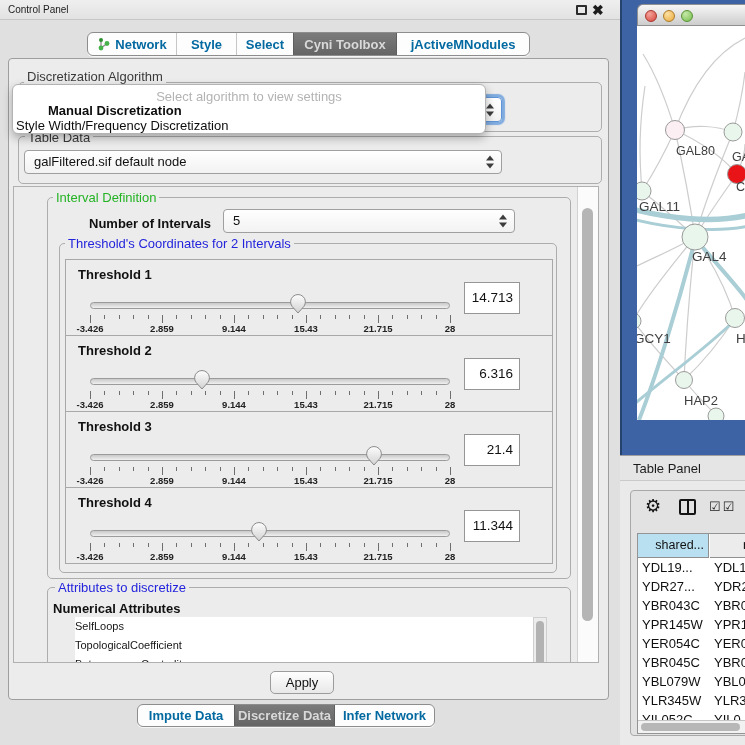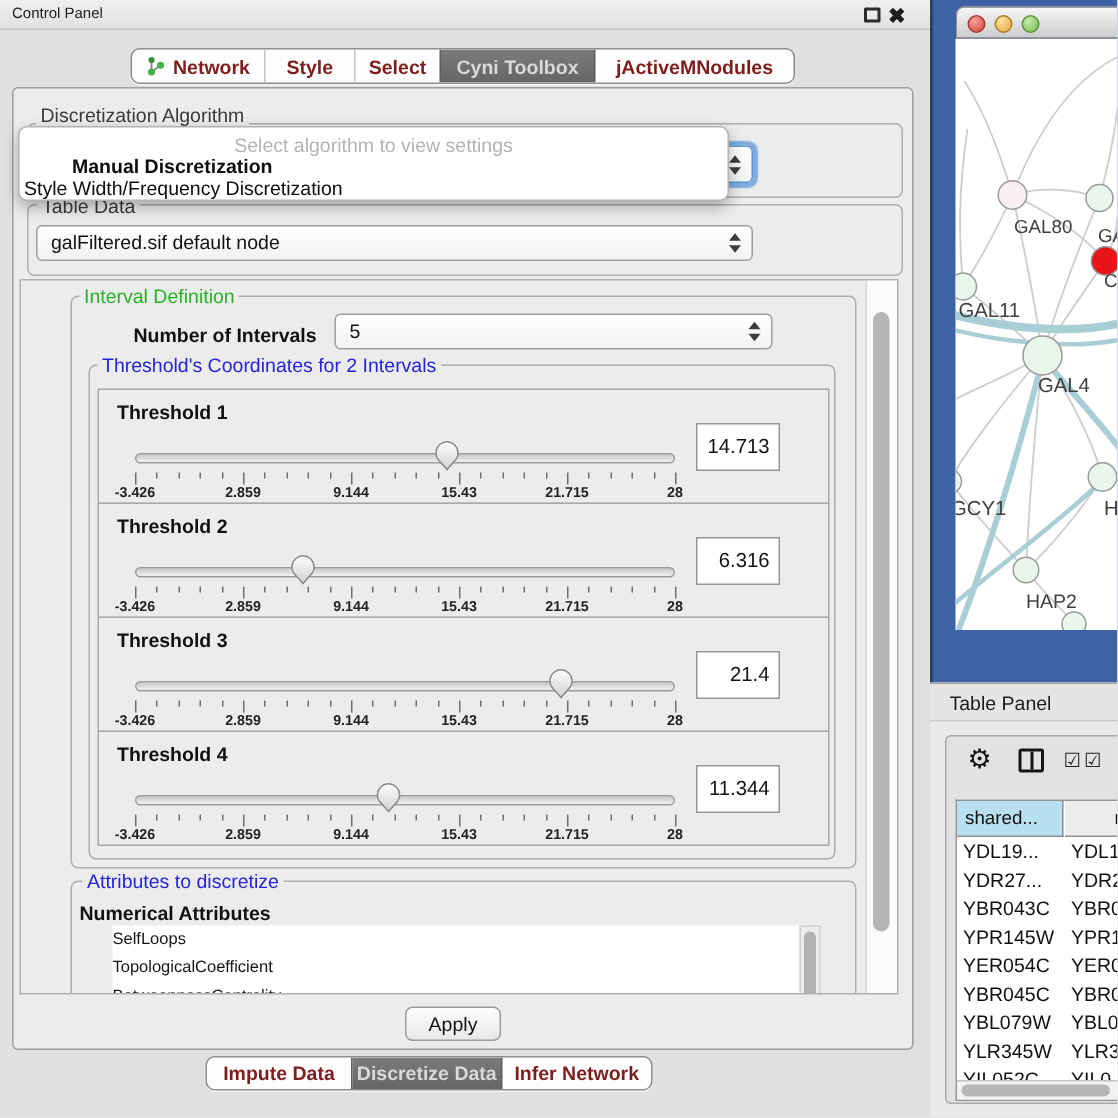--- a/index.html
+++ b/index.html
@@ -7,21 +7,21 @@
   #page { position:relative; width:745px; height:745px; overflow:hidden; background:#e0e0e0; }
   .abs { position:absolute; }
 
   
   #titlebar { left:0; top:0; width:620px; height:20px; background:linear-gradient(#efefef,#e2e2e2); border-bottom:1px solid #c6c6c6; }
   #titlebar .t { position:absolute; left:8px; top:0; line-height:20px; font-size:10px; color:#1c1c1c; }
   #float-btn { left:576px; top:5px; width:11px; height:10px; border:2px solid #2b2b2b; border-radius:1px; }
   #close-btn { left:592px; top:1px; font-size:14px; font-weight:bold; color:#1c1c1c; line-height:18px; }
 
   .tabset { display:flex; height:24px; background:#fdfdfd; border:1px solid #8d8d8d; border-radius:6px; overflow:hidden; box-shadow:0 1px 0 rgba(255,255,255,.7); }
-  .tab { display:flex; align-items:center; justify-content:center; font-size:13px; color:#7f1d1d; border-left:1px solid #c6c6c6; white-space:nowrap; }
+  .tab { display:flex; align-items:center; justify-content:center; font-size:13px; color:#0369a1; border-left:1px solid #c6c6c6; white-space:nowrap; }
   .tab:first-child { border-left:none; }
   .tab.selected { background:linear-gradient(#7b7b7b,#656565); color:#d9d9d9; border-left-color:#5e5e5e; }
   .tab.selected + .tab { border-left-color:#5e5e5e; }
   #top-tabs { left:87px; top:32px; }
   #bottom-tabs { left:137px; top:704px; height:23px; }
   #bottom-tabs .tab { font-weight:bold; }
   #top-tabs .tab { font-weight:bold; }
 
   #main-panel { left:8px; top:58px; width:601px; height:642px; background:#ececec; border:1px solid #9e9e9e; border-radius:4px; }
 
@@ -76,21 +76,21 @@
   #tp-header .t { position:absolute; left:13px; line-height:25px; font-size:13px; color:#1c1c1c; }
   #tp-body { left:620px; top:481px; width:125px; height:264px; background:#eaeaea; }
   #tp-container { left:630px; top:490px; width:120px; height:246px; background:#e2e2e2; border:1px solid #a8a8a8; border-radius:4px 0 0 4px; }
   #gear-icon { left:645px; top:495px; font-size:18px; color:#141414; }
   #split-icon { left:679px; top:499px; width:17px; height:16px; border:2px solid #141414; border-radius:2px; }
   #split-icon i { position:absolute; left:50%; top:0; bottom:0; width:2px; margin-left:-1px; background:#141414; }
   #check-icons { left:709px; top:499px; font-size:13px; color:#222; letter-spacing:2px; }
 
   #data-table { left:637px; top:533px; width:108px; height:201px; background:#fff; border:1px solid #949494; border-right:none; }
   .th-cell { position:absolute; top:0; height:24px; font-size:12.5px; color:#111; border-bottom:1px solid #8f8f8f; line-height:23px; }
-  #th1 { left:0; width:71px; background:#b9e0f1; border-right:1px solid #8f8f8f; text-align:right; padding-right:16px; }
+  #th1 { left:0; width:71px; background:#b9e0f1; border-right:1px solid #8f8f8f; text-align:right; padding-right:4px; }
   #th2 { left:72px; width:80px; background:#ececec; text-align:center; }
   .trow { position:absolute; left:0; width:108px; height:19px; background:#fff; }
   .tcell { position:absolute; font-size:13px; color:#101010; line-height:19px; white-space:nowrap; }
   .tcell.c1 { left:4px; }
   .tcell.c2 { left:76px; }
   #col-div { position:absolute; left:71px; top:24px; bottom:13px; width:1px; background:#dadada; }
   #hscroll { position:absolute; left:0px; bottom:0; width:107px; height:13px; background:#f2f2f2; border-top:1px solid #c4c4c4; }
   #hscroll .thumb { position:absolute; left:3px; top:2px; width:99px; height:8px; background:#b7b7b7; border-radius:4px; }
 
   #net-icon { margin-right:5px; }

